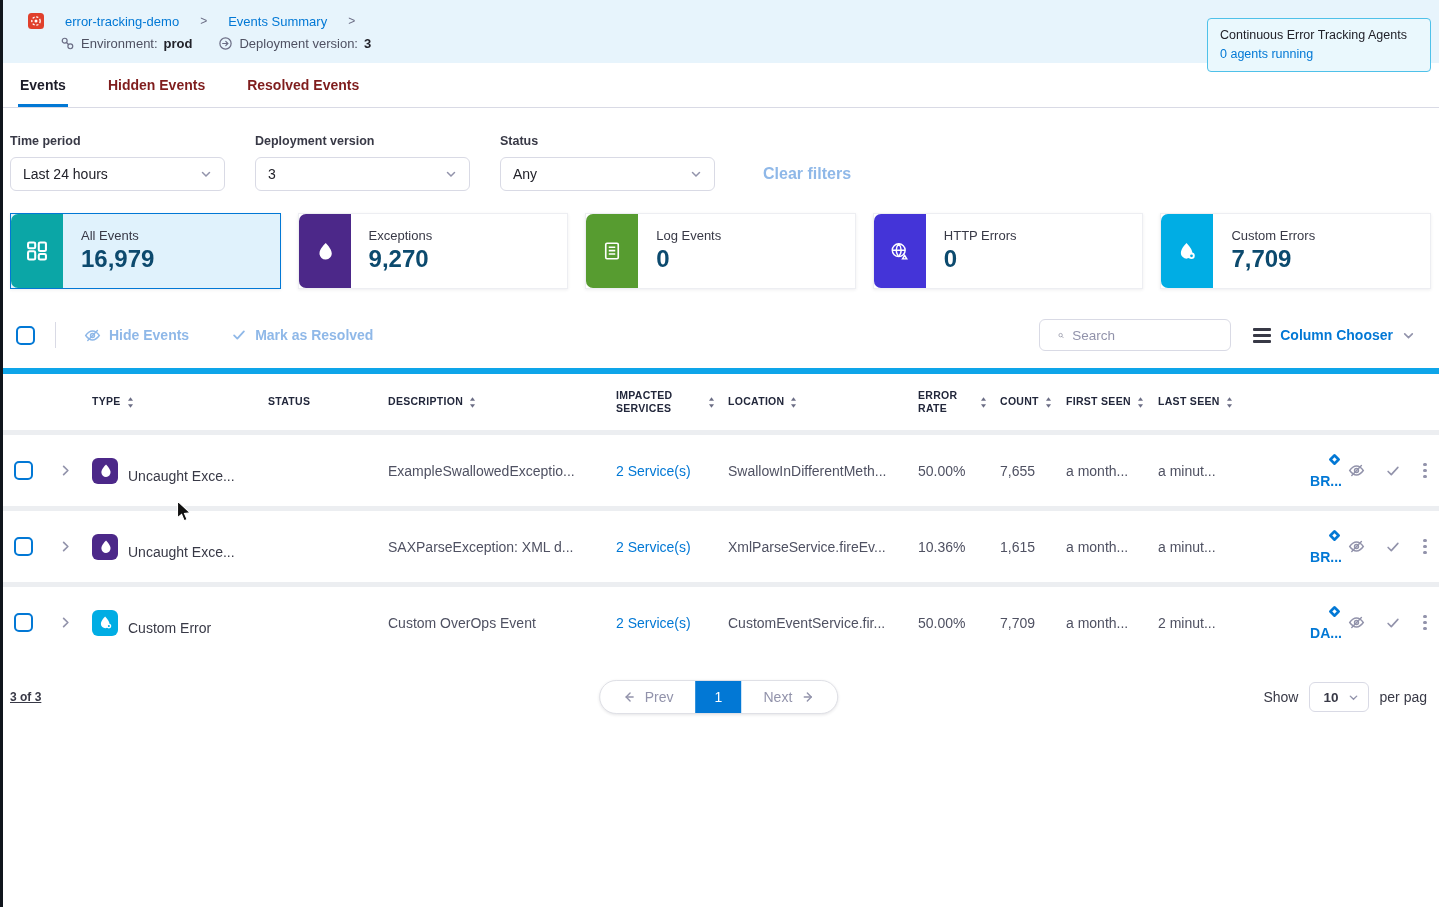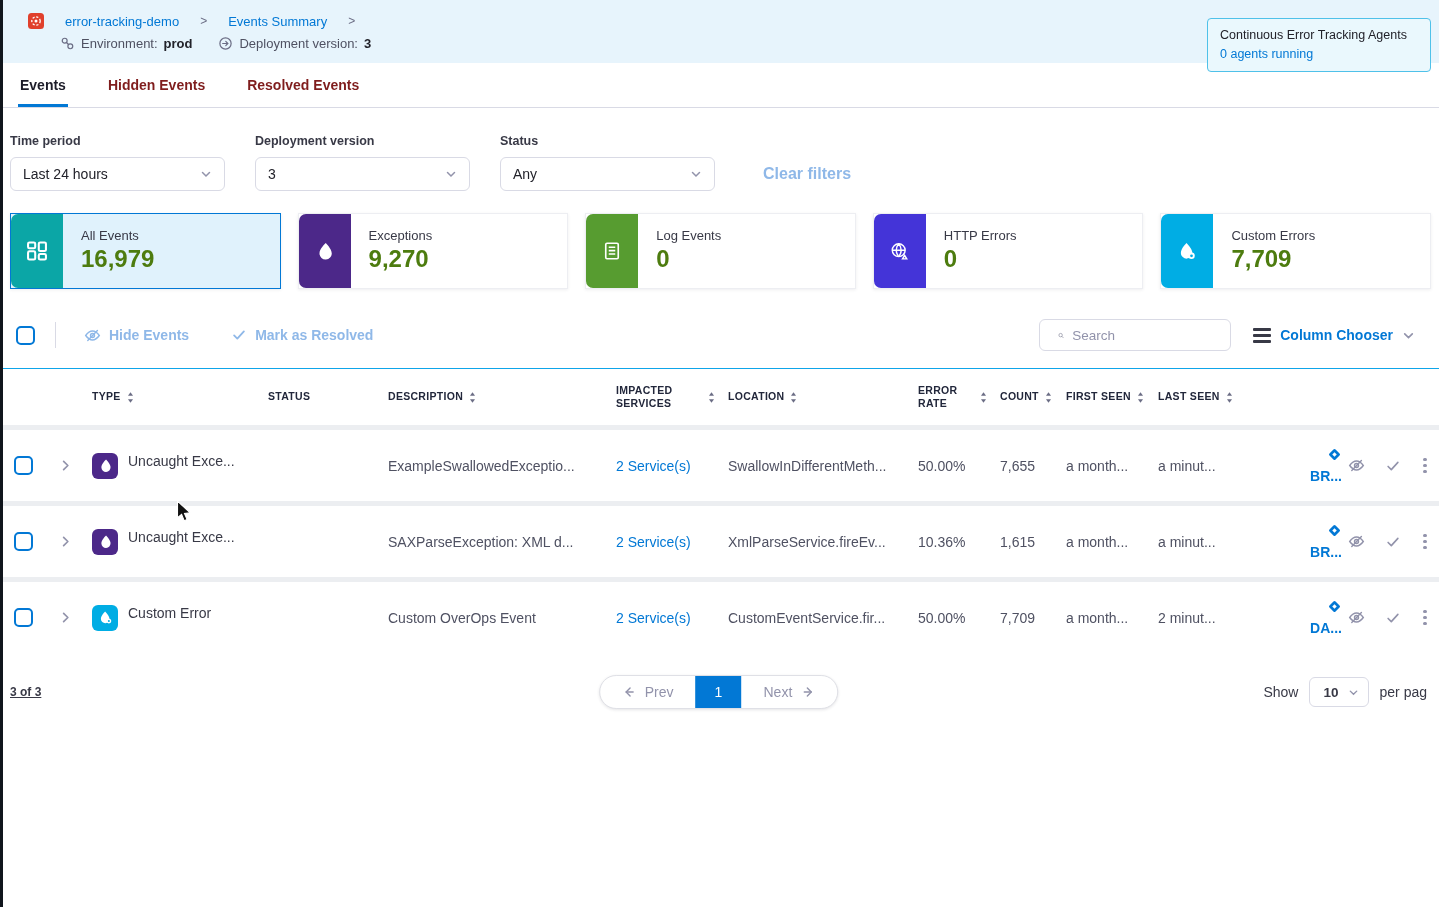--- a/index.html
+++ b/index.html
@@ -43,48 +43,48 @@
   
   .cards { display:grid; grid-template-columns:repeat(5,1fr); gap:17px; margin:22px 8px 0 10px; }
   .card { height:76px; background:#fff; border:1px solid #edeef2; border-radius:0; display:flex;
     overflow:hidden; box-shadow:0 1px 3px rgba(40,41,61,.08); cursor:pointer; }
   .card.selected { background:#e0f2fc; border:1.5px solid #0278d5; }
   .card-icon { width:52px; flex:0 0 52px; display:flex; align-items:center; justify-content:center; border-radius:7px 0 0 7px; }
   .bg-teal { background:#0ba6a6; } .bg-purple { background:#4c2889; } .bg-green { background:#579c30; }
   .bg-indigo { background:#4434d8; } .bg-cyan { background:#00ade4; }
   .card-body { padding:14px 0 0 18px; }
   .card-label { font-size:13px; color:#383946; }
-  .card-value { font-size:24px; font-weight:bold; color:#4d7c0f; margin-top:2px; }
+  .card-value { font-size:24px; font-weight:bold; color:#0c4a6e; margin-top:2px; }
 
   
   .toolbar { display:flex; align-items:center; margin:30px 10px 0 16px; }
   .cb { width:19px; height:19px; border:2px solid #0278d5; border-radius:5px; background:#fff; cursor:pointer; }
   .tb-divider { width:1px; height:26px; background:#d9dae5; margin:0 28px 0 20px; }
   .tb-action { display:flex; align-items:center; gap:8px; color:#8fb8e8; font-weight:bold; font-size:14px; margin-right:42px; cursor:pointer; }
   .tb-spacer { flex:1; }
   .searchbox { width:192px; height:32px; border:1px solid #d9dae5; border-radius:6px; background:#fff;
     display:flex; align-items:center; padding:0 18px; gap:8px; }
   .searchbox input { border:none; outline:none; font-size:13.5px; width:140px; color:#22222a; font-family:inherit; background:transparent; }
   .searchbox input::placeholder { color:#9293ab; }
   .col-chooser { display:flex; align-items:center; gap:9px; margin:0 14px 0 22px; cursor:pointer; }
   .burger { display:flex; flex-direction:column; gap:3px; }
   .burger i { width:18px; height:3px; background:#383946; border-radius:1px; }
   .col-chooser-label { color:#0278d5; font-weight:bold; font-size:14px; }
 
   
-  .table { margin-top:17px; border-top:1px solid #0ea5e9; }
+  .table { margin-top:17px; border-top:6px solid #0ea5e9; }
   .trow { display:grid; grid-template-columns:44px 34px 176px 120px 228px 112px 190px 82px 66px 92px 88px 96px 1fr;
     align-items:center; padding-left:14px; }
   .thead { min-height:56px; background:#fff; }
   .th { font-size:10.5px; font-weight:bold; color:#22273b; letter-spacing:.3px; display:flex; align-items:center; gap:5px; line-height:1.25; cursor:pointer; }
   .sort { display:inline-flex; flex:0 0 auto; }
   .tbody { background:#eceef1; display:flex; flex-direction:column; gap:5px; padding-top:5px; }
   .row { background:#fff; height:71px; }
   .cell { font-size:14px; color:#4f5162; overflow:hidden; white-space:nowrap; }
-  .cell-type { display:flex; align-items:flex-start; gap:10px; color:#383946; }
+  .cell-type { display:flex; align-items:flex-end; gap:10px; color:#383946; }
   .type-icon { width:26px; height:26px; border-radius:6px; flex:0 0 26px; display:flex; align-items:center; justify-content:center; }
   .chev { display:inline-flex; cursor:pointer; }
   .link { color:#0278d5; cursor:pointer; }
   .version { color:#0278d5; font-weight:bold; display:flex; align-items:flex-end; gap:6px; cursor:pointer;flex-direction:column; }
   .actions { display:flex; align-items:center; gap:20px; padding-left:6px; }
   .icon-btn { display:inline-flex; cursor:pointer; }
   .kebab { display:flex; flex-direction:column; gap:2.5px; cursor:pointer; padding:2px; }
   .kebab i { width:3.5px; height:3.5px; border-radius:50%; background:#9293ab; }
 
   

